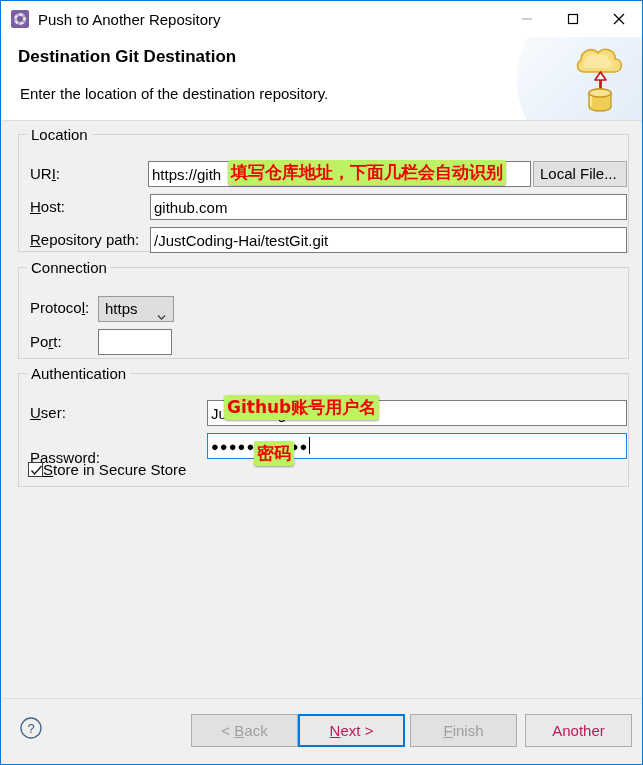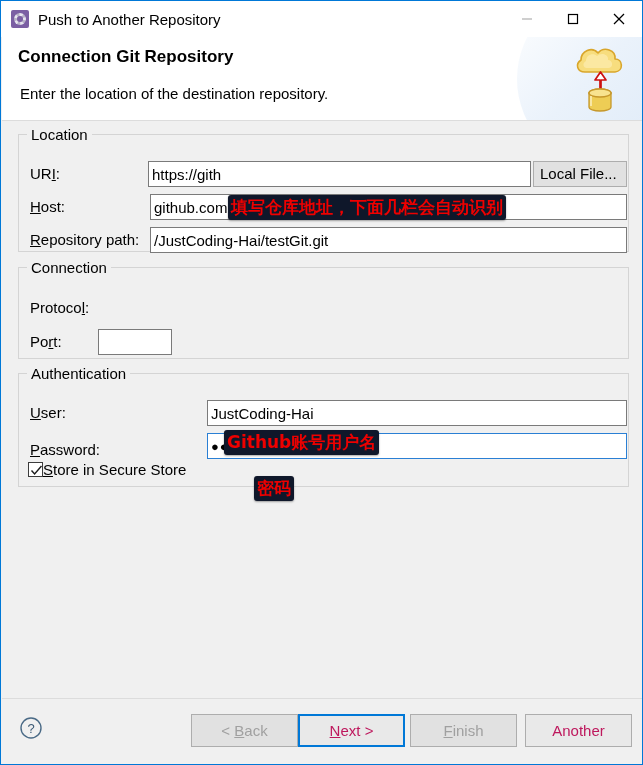--- a/index.html
+++ b/index.html
@@ -225,27 +225,26 @@
     margin-left: 1px;
   }
 
   
   .annot {
     position: absolute;
     color: #ee0000;
     font-family: "DejaVu Sans", "Liberation Sans", sans-serif;
     font-weight: bold;
     white-space: nowrap;
-    background: #0f172a;
+    background: #bef264;
     padding: 1px 3px;
     border-radius: 3px;
     box-shadow: 0 1px 2px rgba(0,0,0,.35);
     z-index: 30;
     pointer-events: none;
-    margin-top: 35px;
   }
 
   
   .footer {
     position: absolute;
     left: 1px; bottom: 1px;
     width: 641px;
     height: 64px;
     background: #f0f0f0;
     border-top: 1px solid #dcdcdc;
@@ -299,21 +298,21 @@
         <svg width="14" height="14" viewBox="0 0 14 14">
             <line x1="2" y1="2" x2="12" y2="12" stroke="#000" stroke-width="1.2"></line>
             <line x1="12" y1="2" x2="2" y2="12" stroke="#000" stroke-width="1.2"></line>
           </svg>
       </div>
     </div>
   </div>
 
   <div class="banner">
     <div class="banner-arc"></div>
-    <div class="banner-title">Connection Git Repository</div>
+    <div class="banner-title">Destination Git Destination</div>
     <div class="banner-sub">Enter the location of the destination repository.</div>
     <div class="banner-icon">
       <svg width="70" height="78" viewBox="0 0 70 78">
 
         <path d="M20 34 C12 34 10 26 16 22 C16 13 27 8 33 15 C39 8 51 12 50 21 C58 21 59 33 50 34 Z" fill="#f7dd7e" stroke="#d9a62b" stroke-width="1.6" stroke-linejoin="round"></path>
         <path d="M22 30 C18 30 17 25 21 23 C21 17 28 14 32 18 C36 14 44 16 43 22 C48 22 49 30 43 30 Z" fill="#fbeaa8" opacity="0.85"></path>
 
         <path d="M35 52 L35 42 L30 42 L35.5 34 L41 42 L36 42 L36 52 Z" fill="#ffffff" stroke="#cc1111" stroke-width="1.7" stroke-linejoin="round"></path>
 
         <ellipse cx="35" cy="55" rx="11" ry="4" fill="#f3d765" stroke="#c6982c" stroke-width="1.3"></ellipse>
@@ -338,32 +337,40 @@
     <input class="txt" style="left: 148px; top: 73px; width: 477px;" value="github.com">
 
     <div class="lbl" style="left:28px; top:110px;"><u>R</u>epository path:</div>
     <input class="txt" style="left: 148px; top: 106px; width: 477px;" value="/JustCoding-Hai/testGit.git">
 
     <div class="group" style="left:16px; top:146px; width:609px; height:90px;">
       <div class="group-title">Connection</div>
     </div>
 
     <div class="lbl" style="left:28px; top:178px;">Protoco<u>l</u>:</div>
+    <div class="combo" style="left:96px; top:175px;">
+      <span>https</span>
+      <span class="chev">
+        <svg width="9" height="9" viewBox="0 0 9 9">
+            <path d="M1 2.5 L4.5 6.2 L8 2.5" fill="none" stroke="#3a3a3a" stroke-width="1.2"></path>
+          </svg>
+      </span>
+    </div>
 
     <div class="lbl" style="left:28px; top:212px;">Po<u>r</u>t:</div>
     <input class="txt" style="left: 96px; top: 208px; width: 74px;" value="">
 
     <div class="group" style="left:16px; top:252px; width:609px; height:112px;">
       <div class="group-title">Authentication</div>
     </div>
 
     <div class="lbl" style="left:28px; top:283px;"><u>U</u>ser:</div>
     <input class="txt" style="left: 205px; top: 279px; width: 420px;" value="JustCoding-Hai">
 
-    <div class="lbl" style="left:28px; top:320px;"><u>P</u>assword:</div>
+    <div class="lbl" style="left:28px; top:328px;"><u>P</u>assword:</div>
     <div class="txt focused" style="left:205px; top:312px; width:420px;">
       <span class="pw-bullets">●●●●●●●●●●●</span><span class="caret"></span>
     </div>
 
     <div class="check-wrap" style="left:26px; top:340px;">
       <span class="checkbox">
         <svg width="13" height="13" viewBox="0 0 13 13">
             <path d="M1.5 6.5 L4.6 10 L11.5 2" fill="none" stroke="#1b1b1b" stroke-width="1.4"></path>
           </svg>
       </span>

